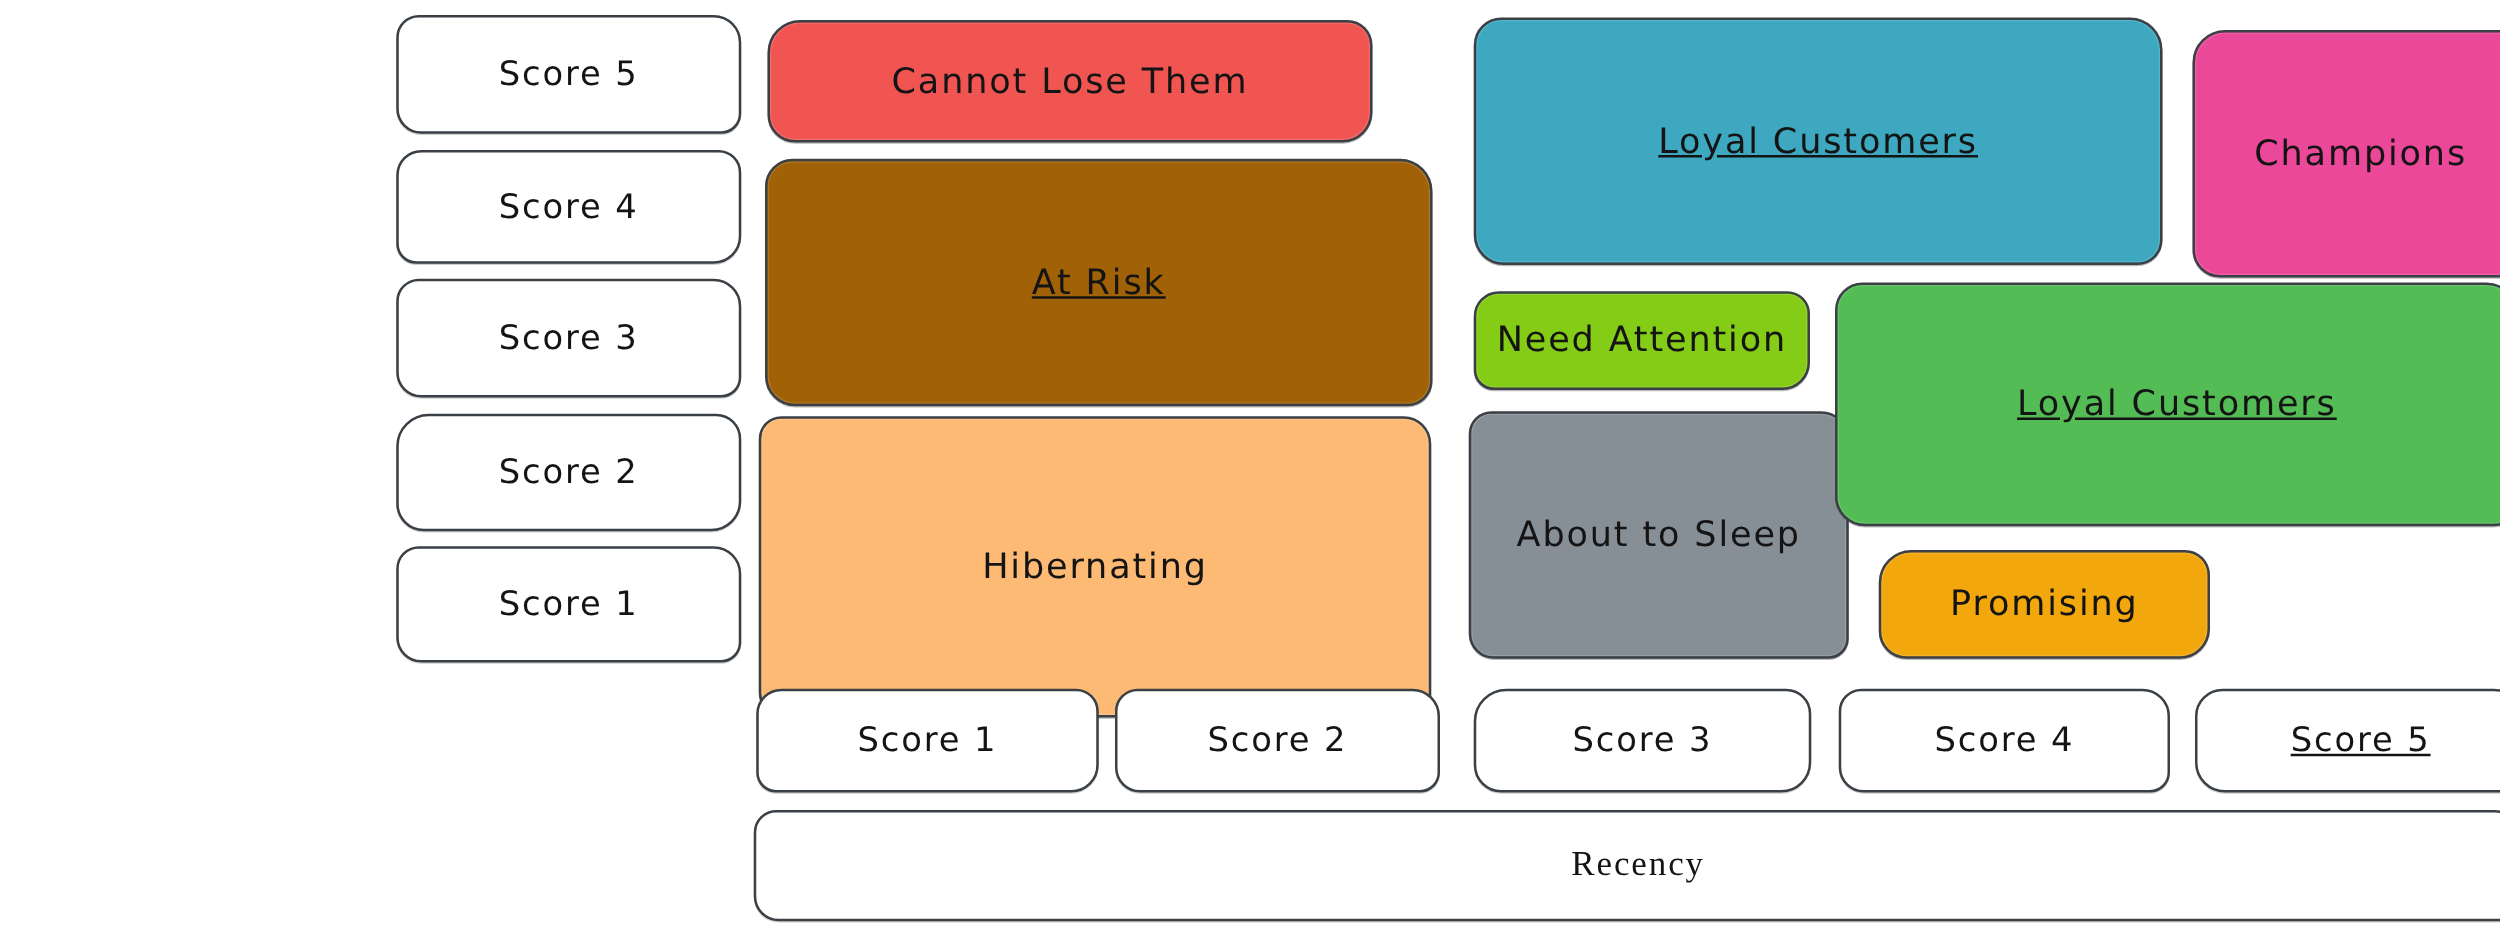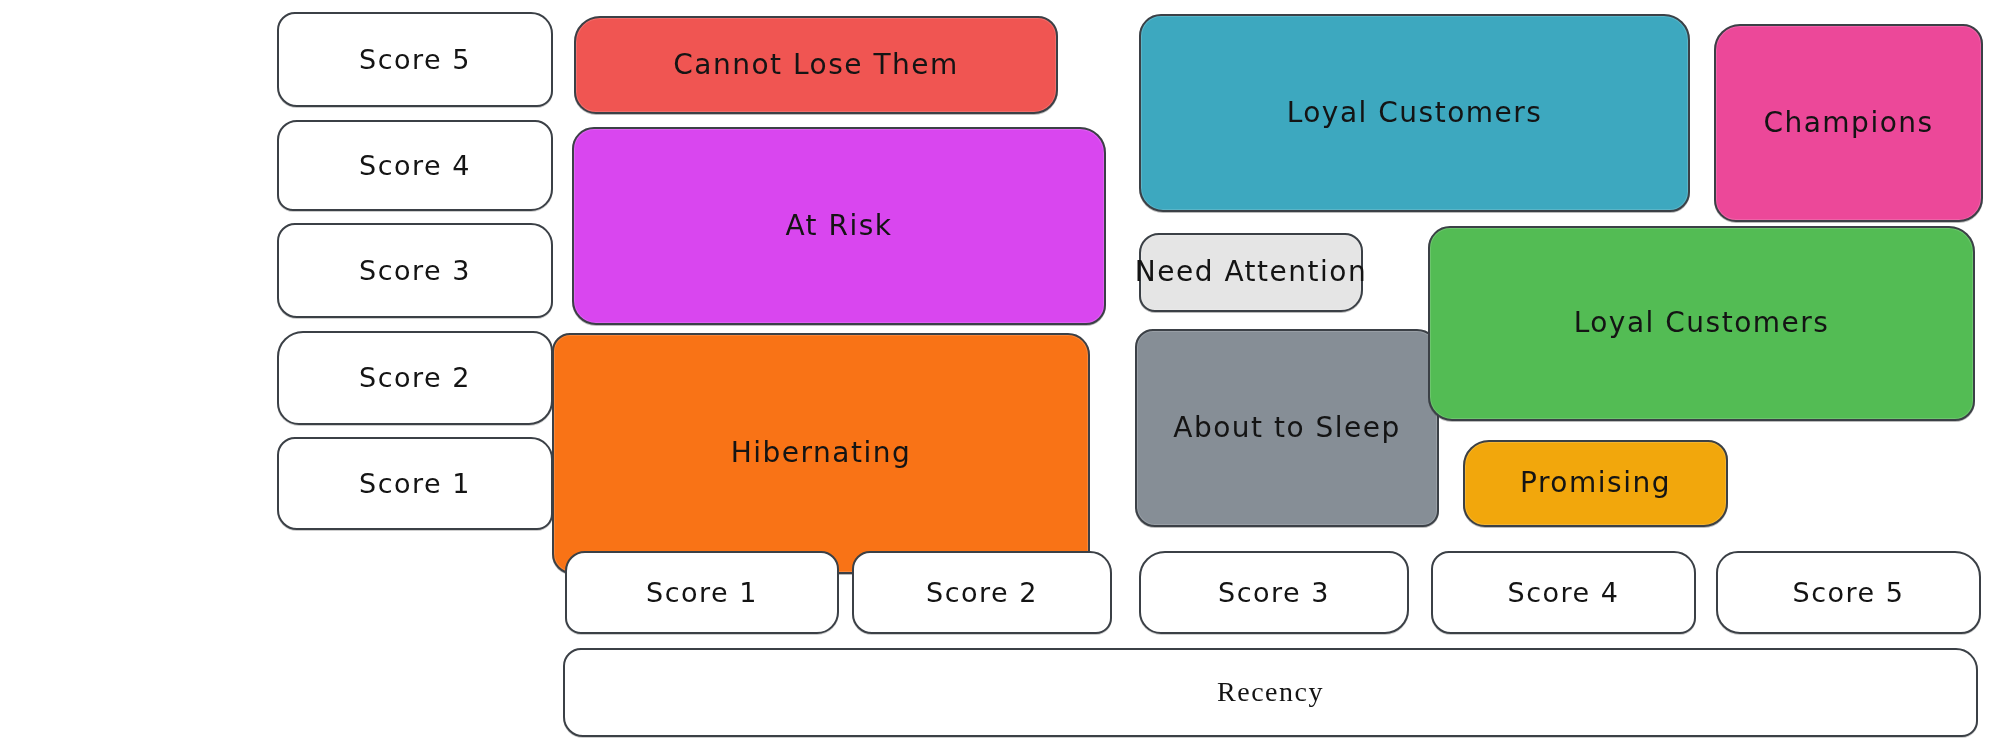--- a/index.html
+++ b/index.html
@@ -18,31 +18,32 @@
   }
   .box {
     position: absolute;
     box-sizing: border-box;
     border: 2.5px solid #3b4046;
     display: flex;
     align-items: center;
     justify-content: center;
     text-align: center;
     background: #ffffff;
+    margin-left: 40px;
   }
   .lbl {
     font-size: 28px;
     letter-spacing: 1.5px;
     line-height: 1.15;
     padding: 0 10px;
     white-space: nowrap;
   }
   .scorebox .lbl { font-size: 27px; }
   
-  .r1 { border-radius: 22px 26px 20px 24px; }
+  .r1 { border-radius: 22px 26px 20px 24px; text-decoration: underline; }
   .r2 { border-radius: 18px 22px 16px 20px; }
   .r3 { border-radius: 26px 20px 24px 22px; }
   .r4 { border-radius: 20px 18px 22px 16px; }
   .seg { box-shadow: 0 1px 0 rgba(60,60,60,0.35), inset 0 0 0 1px rgba(255,255,255,0.15); }
   .plain { box-shadow: 0 1px 0 rgba(60,60,60,0.25); }
 </style>
 </head>
 <body>
 
 <div class="canvas">
@@ -61,37 +62,37 @@
     <span class="lbl">Score 2</span>
   </div>
   <div class="box scorebox plain r2" style="left:277px; top:437px; width:276px; height:93px;">
     <span class="lbl">Score 1</span>
   </div>
 
   <div class="box seg r3" style="left: 574px; top: 16px; width: 484px; height: 98px; background: rgb(240, 85, 82);">
     <span class="lbl">Cannot Lose Them</span>
   </div>
 
-  <div class="box seg r1" style="left: 572px; top: 127px; width: 534px; height: 198px; background: #d946ef;">
+  <div class="box seg r1" style="left: 572px; top: 127px; width: 534px; height: 198px; background: #a16207;">
     <span class="lbl">At Risk</span>
   </div>
 
-  <div class="box seg r2" style="left: 552px; top: 333px; width: 538px; height: 241px; background: #f97316;">
+  <div class="box seg r2" style="left: 567px; top: 333px; width: 538px; height: 241px; background: #fdba74;">
     <span class="lbl">Hibernating</span>
   </div>
 
   <div class="box seg r1" style="left: 1139px; top: 14px; width: 551px; height: 198px; background: rgb(61, 168, 191);">
     <span class="lbl">Loyal Customers</span>
   </div>
 
   <div class="box seg r3" style="left: 1714px; top: 24px; width: 269px; height: 198px; background: #ec4899;">
     <span class="lbl">Champions</span>
   </div>
 
-  <div class="box seg r4" style="left: 1139px; top: 233px; width: 224px; height: 79px; background: #e5e5e5;">
+  <div class="box seg r4" style="left: 1139px; top: 233px; width: 269px; height: 79px; background: #84cc16;">
     <span class="lbl">Need Attention</span>
   </div>
 
   <div class="box seg r2" style="left: 1135px; top: 329px; width: 304px; height: 198px; background: rgb(134, 142, 150);">
     <span class="lbl">About to Sleep</span>
   </div>
 
   <div class="box seg r1" style="left: 1428px; top: 226px; width: 547px; height: 195px; background: rgb(83, 188, 84);">
     <span class="lbl">Loyal Customers</span>
   </div>

